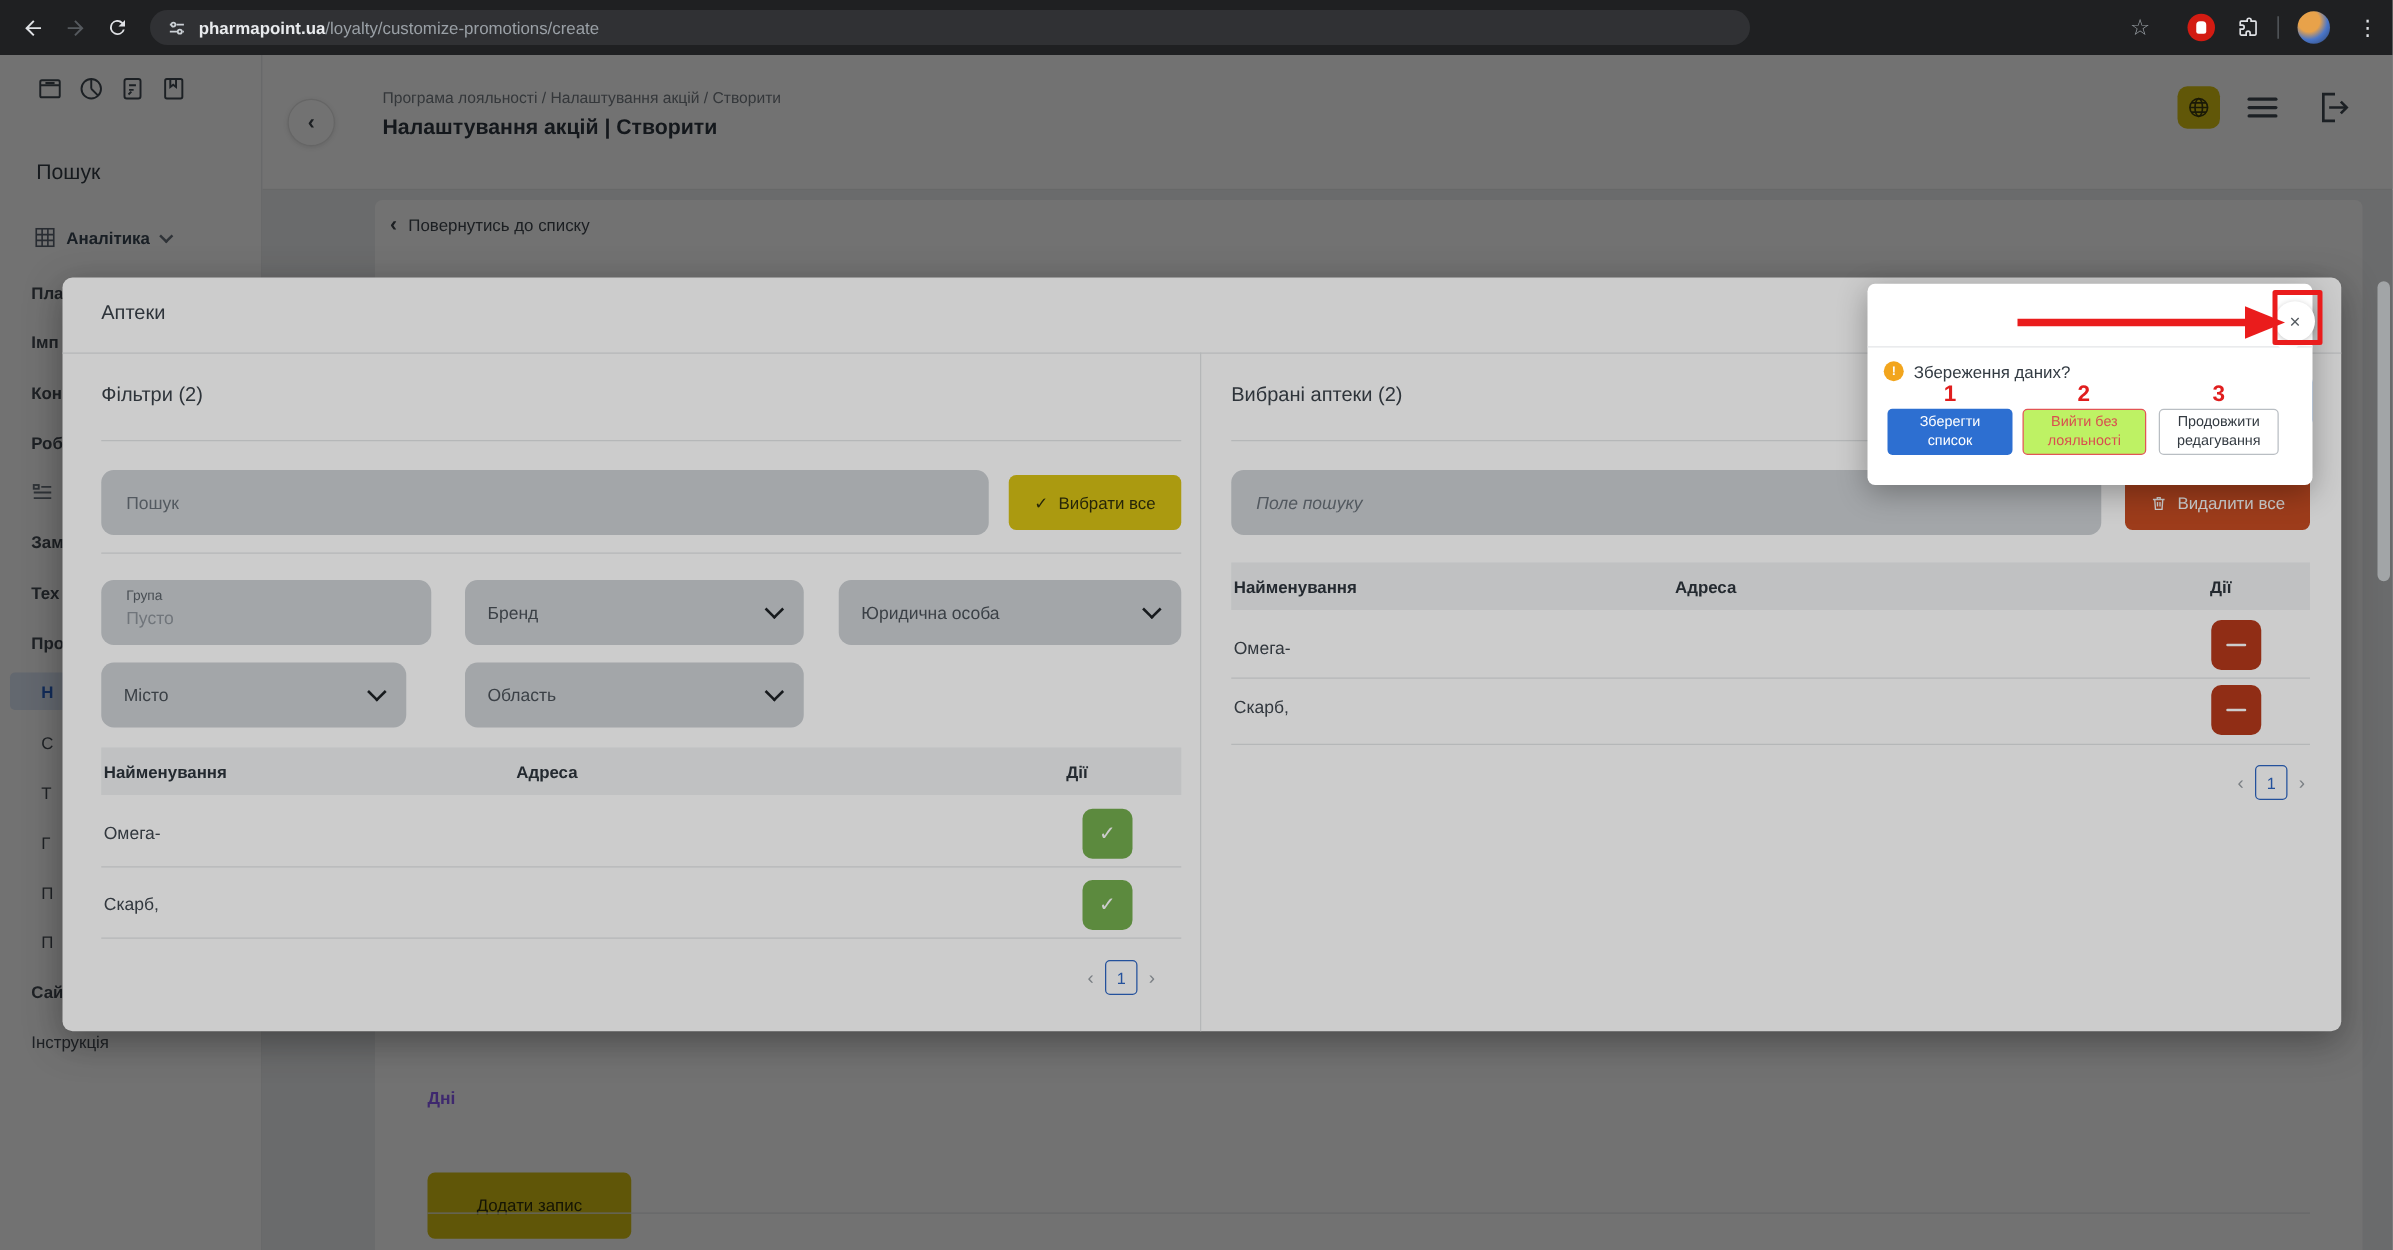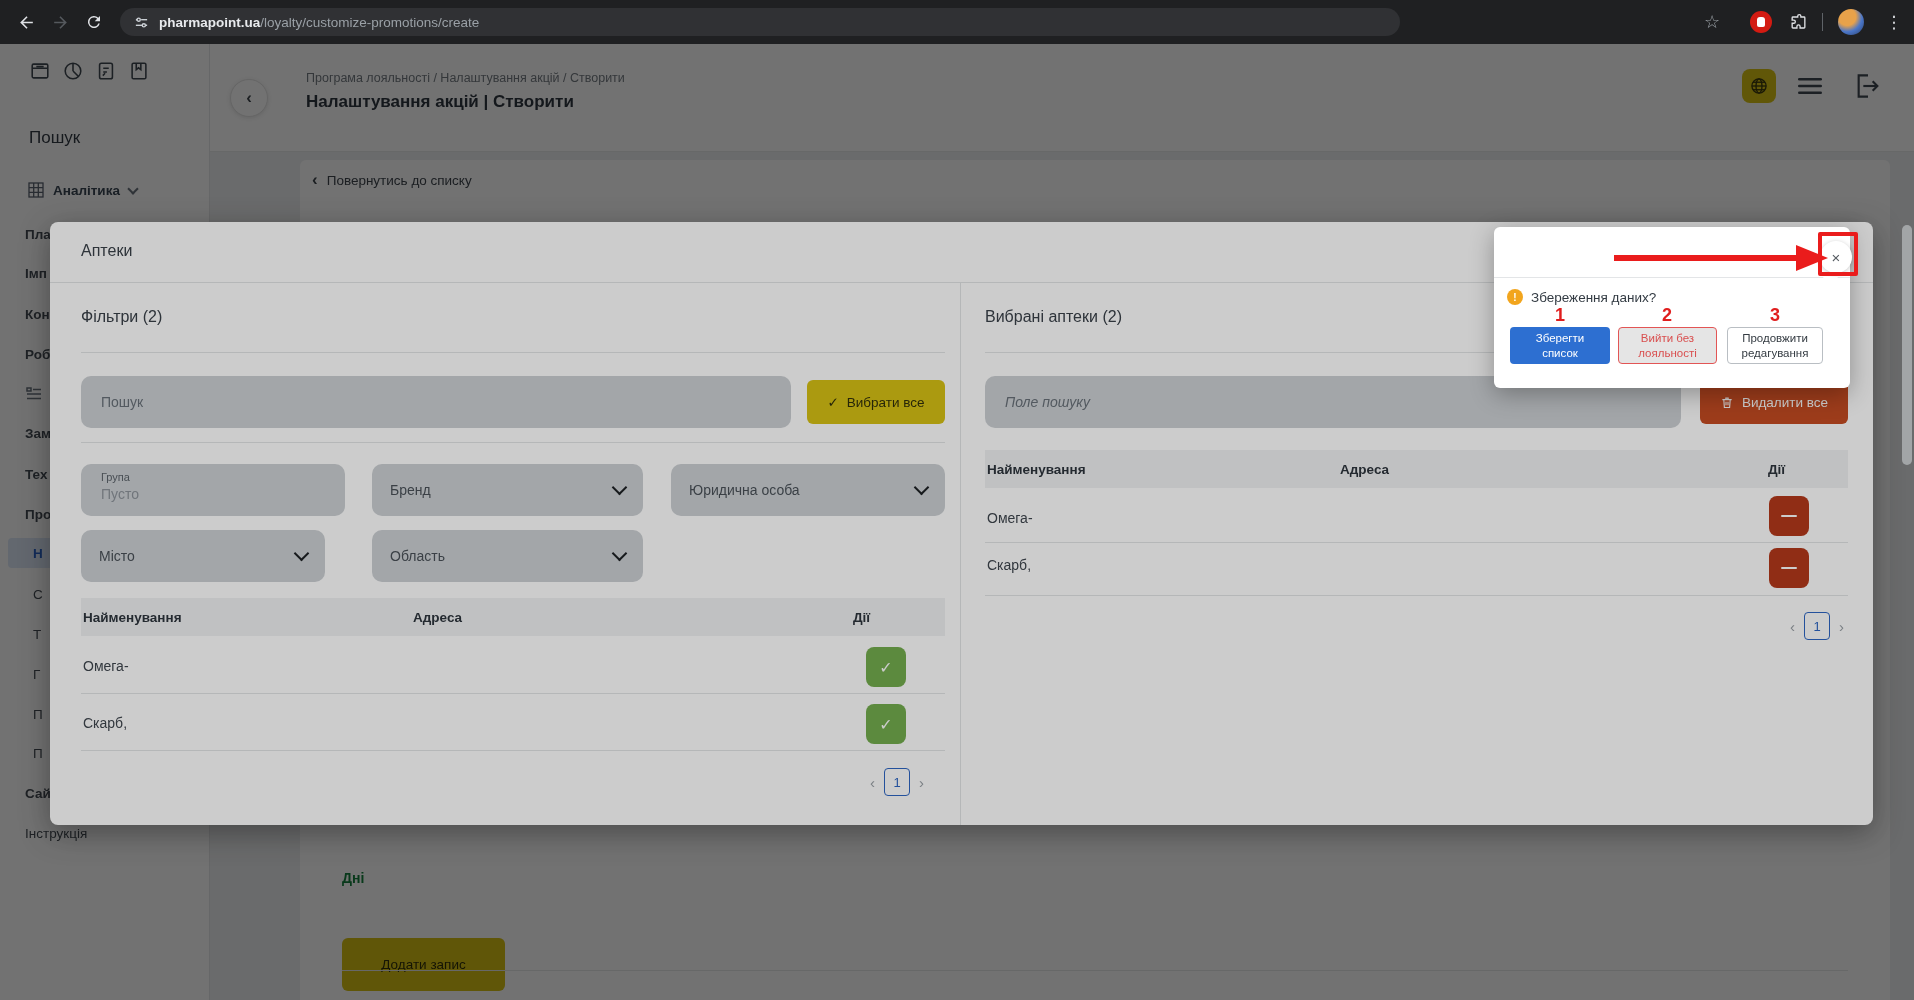--- a/index.html
+++ b/index.html
@@ -192,21 +192,21 @@
           </svg>
       </div>
     </div>
 
     <div id="content">
       <div id="card">
         <div class="abs" style="left:12px;top:10px;display:flex;align-items:center;gap:9px;font-size:13.5px;color:#3f464e;">
           <span style="font-size:17px;font-weight:700;">‹</span>
           <span>Повернутись до списку</span>
         </div>
-        <div class="abs" style="left:42px;top:710px;font-size:14px;font-weight:700;color:#15803d;">Дні</div>
+        <div class="abs" style="left:42px;top:710px;font-size:14px;font-weight:700;color:#8b5cf6;">Дні</div>
         <div class="abs ybtn" style="left:42px;top:778px;width:163px;height:53px;text-align:center;">Додати запис</div>
         <div class="hdiv" style="left:42px;top:810px;width:1506px;background:#e6e8ea;"></div>
       </div>
     </div>
   </div>
 
   <div id="overlayA"></div>
 
   <div id="modal">
     <div class="abs panelhead" style="left:31px;top:20px;">Аптеки</div>
@@ -315,21 +315,21 @@
     <div class="abs" style="left:37px;top:63px;font-size:13.5px;color:#333b43;">Збереження даних?</div>
 
     <span class="rednum" style="left:61px;">1</span>
     <span class="rednum" style="left:168px;">2</span>
     <span class="rednum" style="left:276px;">3</span>
 
     <button class="pbtn" style="left:16px;width:100px;background:#2d6fd1;border:none;color:#fff;">
       <span>Зберегти</span><br>
       <span>список</span>
     </button>
-    <button class="pbtn" style="left:124px;width:99px;background:#e5e5e5;border:1px solid #e25555;color:#d94f4f;">
+    <button class="pbtn" style="left:124px;width:99px;background:#bef264;border:1px solid #e25555;color:#d94f4f;">
       <span>Вийти без</span><br>
       <span>лояльності</span>
     </button>
     <button class="pbtn" style="left:233px;width:96px;background:#fff;border:1px solid #b9bec3;color:#343b42;">
       <span>Продовжити</span><br>
       <span>редагування</span>
     </button>
   </div>
 
   <svg class="abs annot" style="left:1600px;top:240px;" width="232" height="36">

